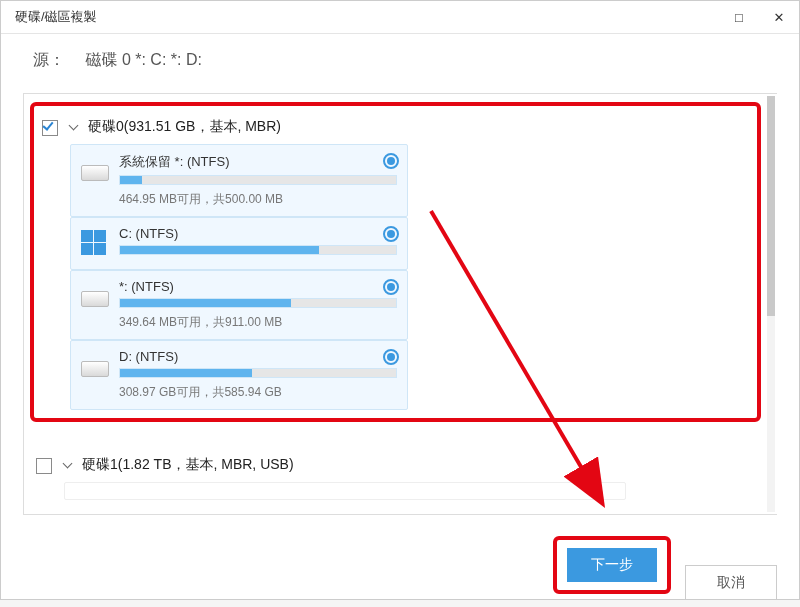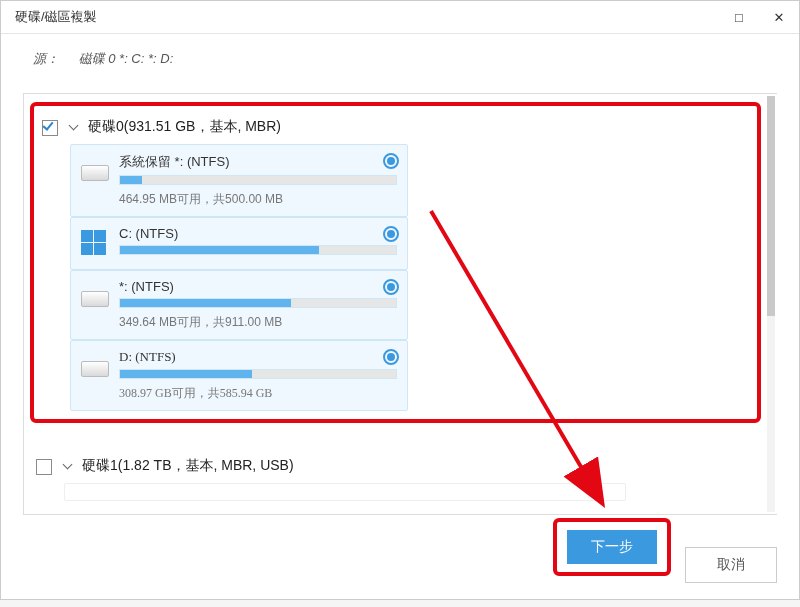--- a/index.html
+++ b/index.html
@@ -1,21 +1,21 @@
 <!DOCTYPE html>
 <html><head>
 <meta charset="utf-8">
 <style>
   html,body{margin:0;padding:0;font-family:"Microsoft JhengHei","Segoe UI",Arial,sans-serif;font-size:14px;color:#333;background:#f5f5f5;}
   .window{width:800px;height:600px;background:#fff;border:1px solid #ccc;box-sizing:border-box;position:relative;overflow:hidden;}
   .titlebar{height:32px;display:flex;align-items:center;justify-content:space-between;border-bottom:1px solid #e5e5e5;}
   .titlebar .title{padding-left:14px;font-size:13px;color:#333;}
   .titlebar .controls{display:flex;}
   .titlebar .controls div{width:40px;height:32px;display:flex;align-items:center;justify-content:center;font-size:13px;color:#333;}
-  .sourceline{padding:16px 20px 8px 32px;font-size:13px;color:#555;font-style:italic;}
+  .sourceline{padding:16px 20px 8px 32px;font-size:16px;color:#555;}
   .sourceline span.lab{margin-right:16px;}
   .body{position:absolute;top:92px;left:22px;right:22px;bottom:84px;border-top:1px solid #ddd;border-left:1px solid #ddd;border-bottom:1px solid #ddd;overflow:hidden;}
   .scroll{position:absolute;inset:0;right:10px;overflow:hidden;padding:0;}
   .scrollbar{position:absolute;top:2px;right:2px;bottom:2px;width:8px;background:#f3f3f3;}
   .scrollbar .thumb{position:absolute;top:0;left:0;right:0;height:220px;background:#c9c9c9;}
 
   .group{position:relative;padding:12px 12px 12px 40px;}
   .group.high{border:4px solid #e30613;border-radius:6px;margin:8px 6px 18px 6px;padding:8px 12px 8px 36px;}
   .grouphead{display:flex;align-items:center;font-size:14px;color:#222;margin:4px 0 8px 0;position:relative;}
   .chk{width:14px;height:14px;border:1px solid #8a8a8a;background:#fff;display:inline-block;position:absolute;left:-28px;top:2px;}
@@ -32,21 +32,21 @@
   .part .ico.win{display:flex;flex-wrap:wrap;gap:1px;align-content:flex-start;}
   .part .ico.win span{width:12px;height:12px;background:#3b99e0;}
   .part .info{flex:1;min-width:0;}
   .part .name{font-size:13px;color:#333;margin-bottom:4px;}
   .part .bar{height:8px;background:#e6e6e6;border:1px solid #cfe6f7;position:relative;margin-bottom:6px;}
   .part .bar .fill{position:absolute;left:0;top:0;bottom:0;background:#5fb4ee;}
   .part .sub{font-size:12px;color:#777;}
 
   .single .part{background:#fff;border:1px solid #eee;width:540px;}
 
-  .footer{position:absolute;left:22px;right:22px;bottom:22px;height:60px;display:flex;justify-content:flex-end;align-items:center;gap:14px;}
+  .footer{position:absolute;left:22px;right:22px;bottom:4px;height:60px;display:flex;justify-content:flex-end;align-items:center;gap:14px;}
   .btn{height:34px;min-width:90px;display:flex;align-items:center;justify-content:center;font-size:14px;cursor:pointer;}
   .btn.primary{background:#3b99e0;color:#fff;}
   .btn.secondary{border:1px solid #ccc;background:#fff;color:#555;margin-top:36px;}
   .primary-wrap{border:4px solid #e30613;border-radius:6px;padding:8px 10px;}
 
   .arrow-svg{position:absolute;pointer-events:none;left:0;top:0;}
 </style>
 </head>
 <body>
 <div class="window">
@@ -107,21 +107,21 @@
               </div>
               <div class="info">
                 <div class="name">*: (NTFS)</div>
                 <div class="bar">
                   <div class="fill" style="width: 62%;"></div>
                 </div>
                 <div class="sub">349.64 MB可用，共911.00 MB</div>
               </div>
               <div class="radio sel"></div>
             </div>
-            <div class="part" style="position: relative; font-family: Liberation Serif, serif;">
+            <div class="part" style="position: relative;">
               <div class="ico">
                 <div class="disk"></div>
               </div>
               <div class="info">
                 <div class="name">D: (NTFS)</div>
                 <div class="bar">
                   <div class="fill" style="width: 48%;"></div>
                 </div>
                 <div class="sub">308.97 GB可用，共585.94 GB</div>
               </div>

